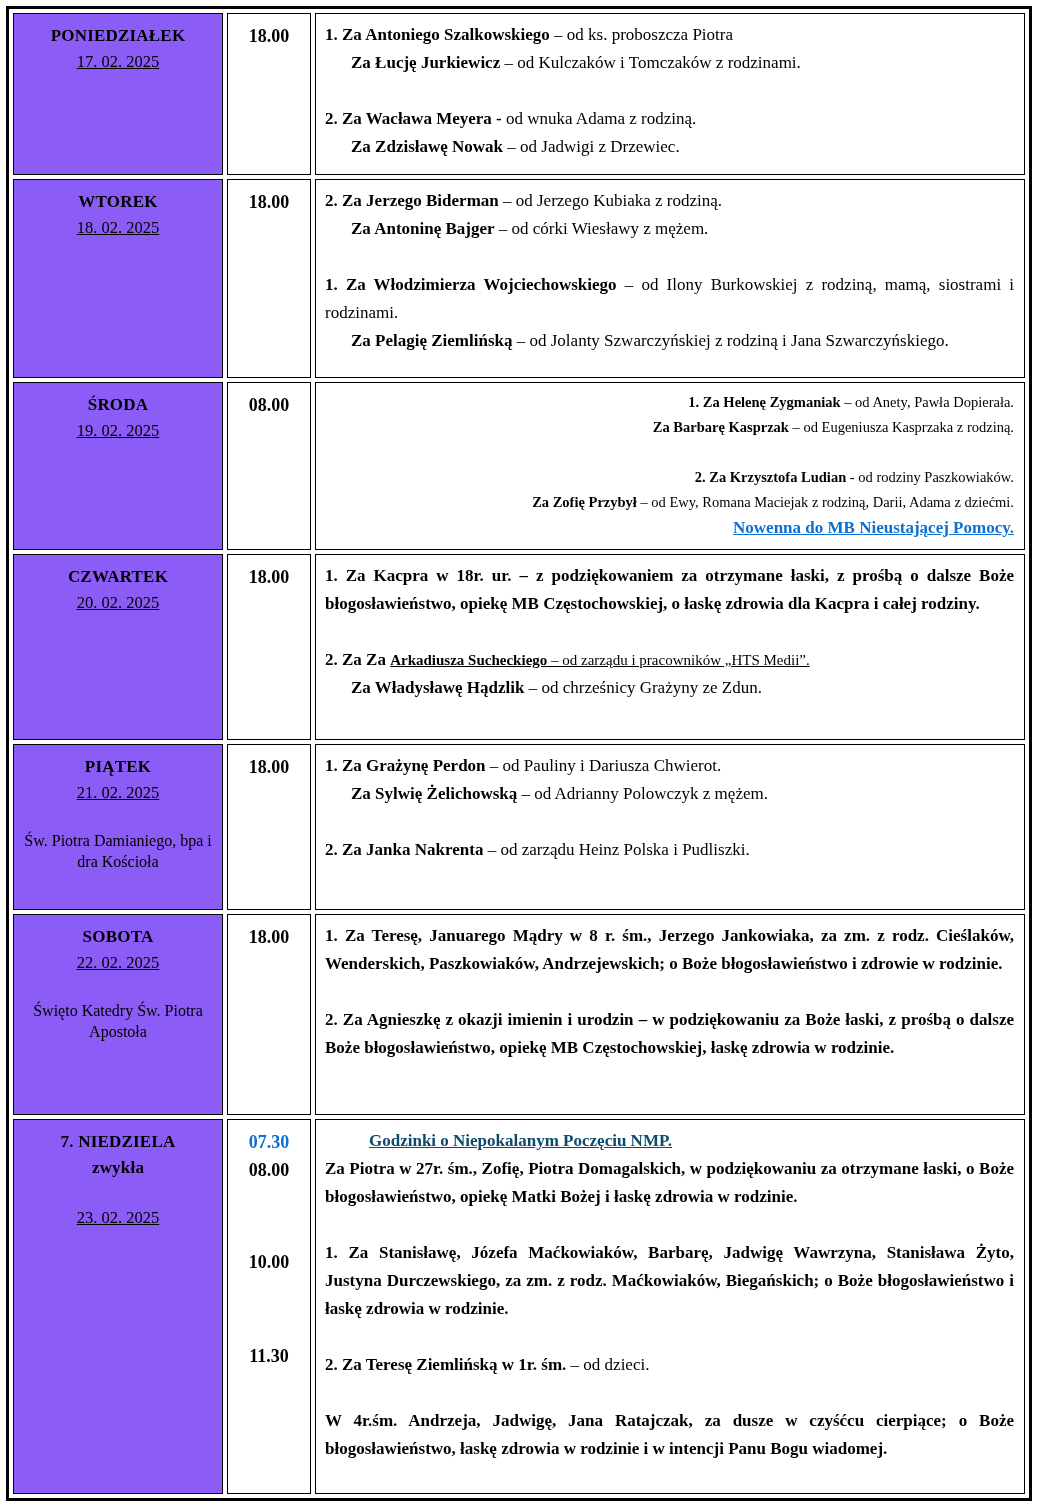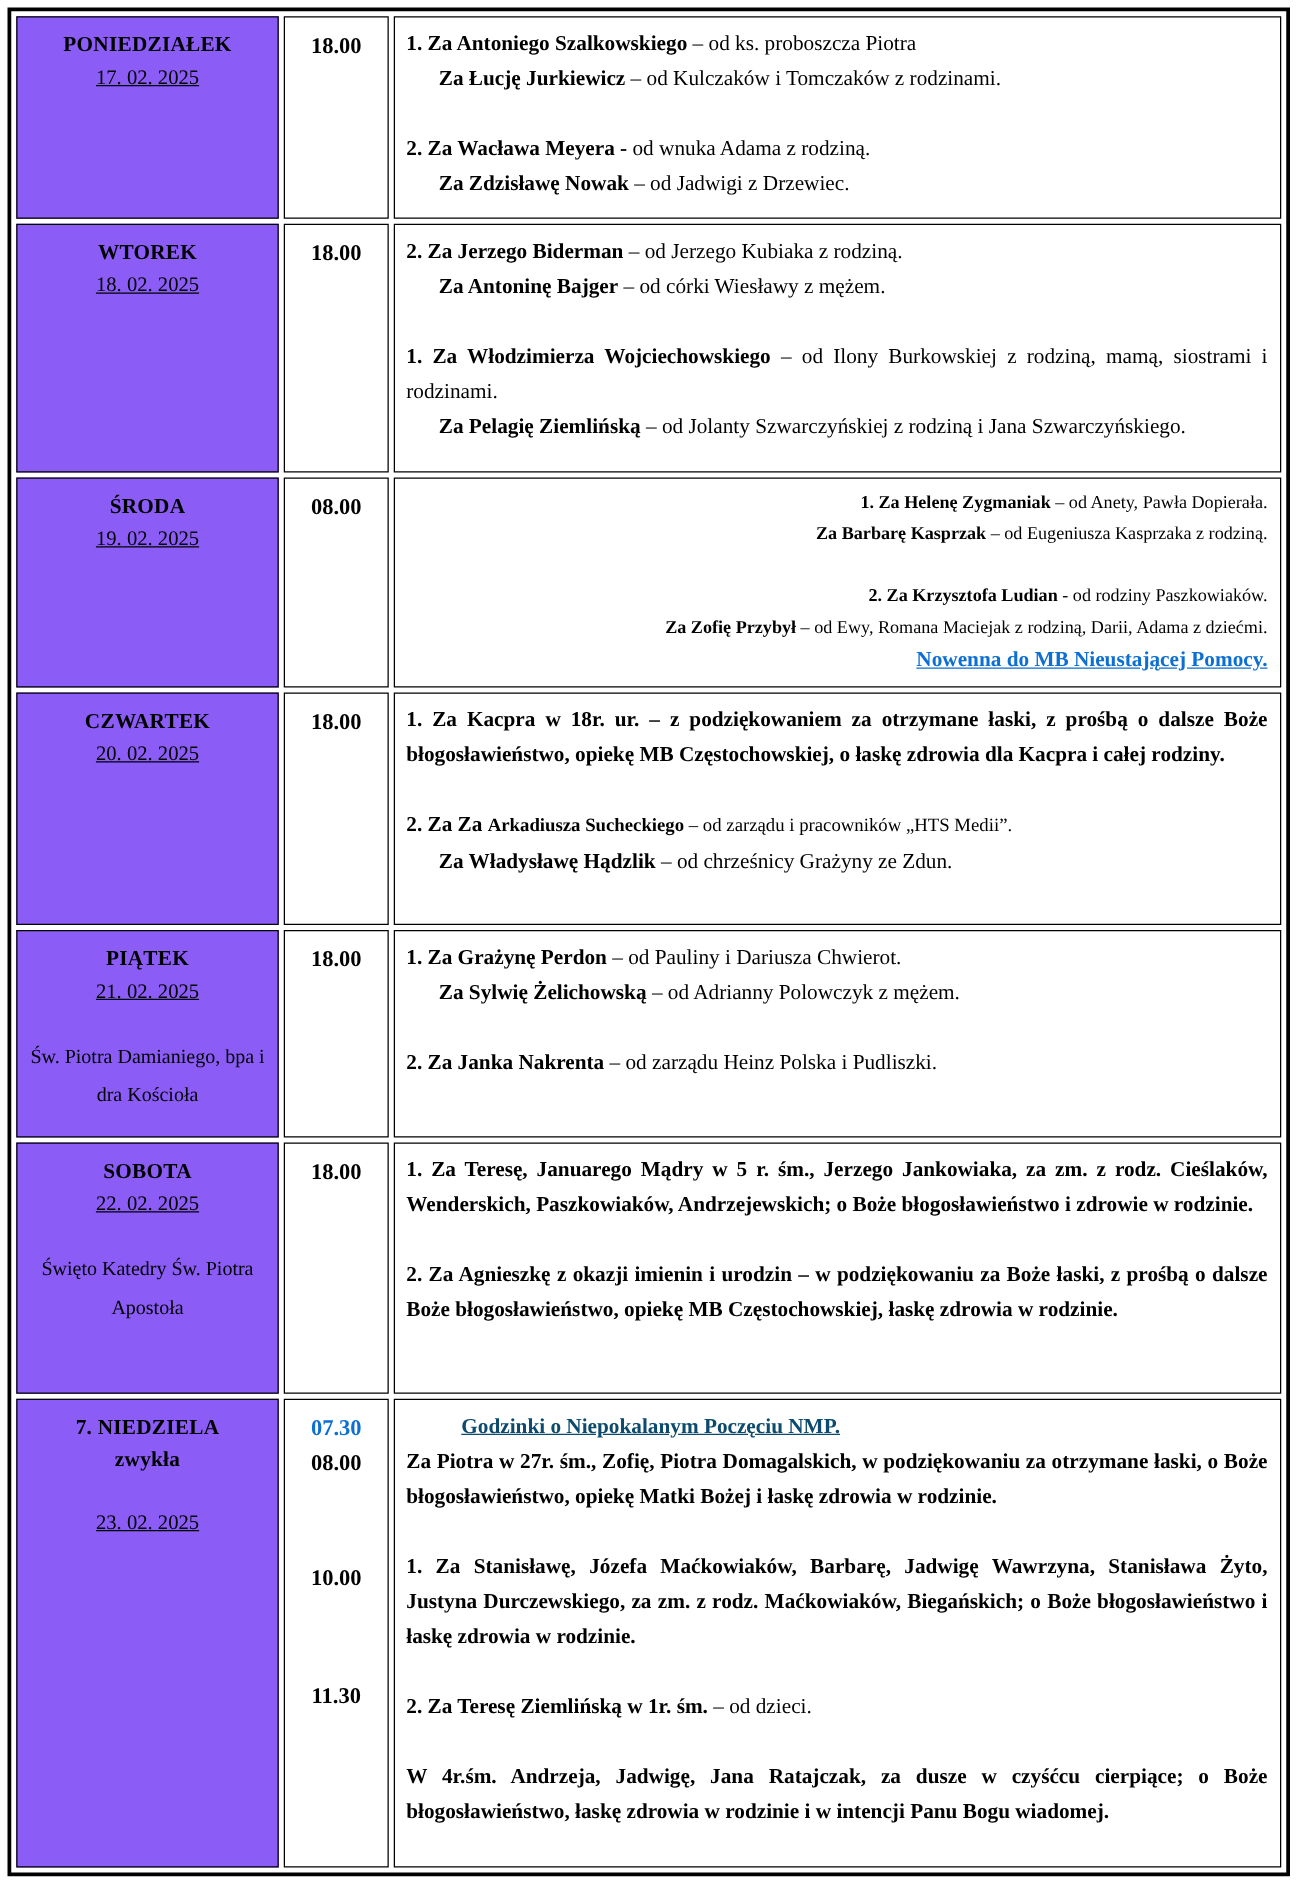--- a/index.html
+++ b/index.html
@@ -38,39 +38,39 @@
   }
 
   
   tr.r0 td{height:145px} tr.r1 td{height:182px} tr.r2 td{height:151px}
   tr.r3 td{height:169px} tr.r4 td{height:149px} tr.r5 td{height:184px}
   tr.r6 td{height:358px}
 
   .day-line{line-height:26px;}
   .day-line.day{font-weight:bold;font-size:17px;letter-spacing:.2px;}
   .day-line.date{font-size:16.5px;text-decoration:underline;}
-  .day-line.feast{font-size:16px;line-height:31px;}
+  .day-line.feast{font-size:16px;line-height:21px;}
   .day-line.spacer{height:24px;}
 
   .time{line-height:28px;}
   .time.blue{color:#0d6fd2;}
   td.time-cell.multi .time.g1{margin-top:64px;}
   td.time-cell.multi .time.g2{margin-top:66px;}
 
   .para{min-height:28px;}
   .para.blank{height:28px;}
   .para.just{text-align:justify;}
   .para.ind{text-indent:26px;}
   .para.novena{margin-left:48px;font-size:17px;}
   .para.godzinki{margin-left:44px;}
   tr.small td.int-cell{font-size:14.5px;line-height:25px;text-align:right;}
   tr.small .para{min-height:25px;} tr.small .para.blank{height:25px;}
 
   .b{font-weight:bold;}
-  .sm{font-size:15px;}
+  .sm{font-size:15px;text-decoration:underline;}
   .u{text-decoration:underline;}
   .blue-azure{color:#0d6fd2;}
   .blue-royal{color:#0c4a6e;}
 </style>
 </head>
 <body>
 
 <div class="page">
 
   <table class="sched">
@@ -160,21 +160,21 @@
           <td class="day-cell">
             <div class="day-line day">SOBOTA</div>
             <div class="day-line date">22. 02. 2025</div>
             <div class="day-line spacer"></div>
             <div class="day-line feast">Święto Katedry Św. Piotra Apostoła</div>
           </td>
           <td class="time-cell">
             <div class="time">18.00</div>
           </td>
           <td class="int-cell">
-            <div class="para just"><span class="b ">1. Za Teresę, Januarego Mądry w 5 r. śm., Jerzego Jankowiaka, za zm. z rodz. Cieślaków, Wenderskich, Paszkowiaków, Andrzejewskich; o Boże błogosławieństwo i zdrowie w rodzinie.</span></div>
+            <div class="para just"><span class="b ">1. Za Teresę, Januarego Mądry w 8 r. śm., Jerzego Jankowiaka, za zm. z rodz. Cieślaków, Wenderskich, Paszkowiaków, Andrzejewskich; o Boże błogosławieństwo i zdrowie w rodzinie.</span></div>
             <div class="para blank"></div>
             <div class="para just"><span class="b ">2. Za Agnieszkę z okazji imienin i urodzin – w podziękowaniu za Boże łaski, z prośbą o dalsze Boże błogosławieństwo, opiekę MB Częstochowskiej, łaskę zdrowia w rodzinie.</span></div>
           </td>
         </tr>
         <tr class="r6">
           <td class="day-cell">
             <div class="day-line day">7. NIEDZIELA</div>
             <div class="day-line day">zwykła</div>
             <div class="day-line spacer"></div>
             <div class="day-line date">23. 02. 2025</div>

